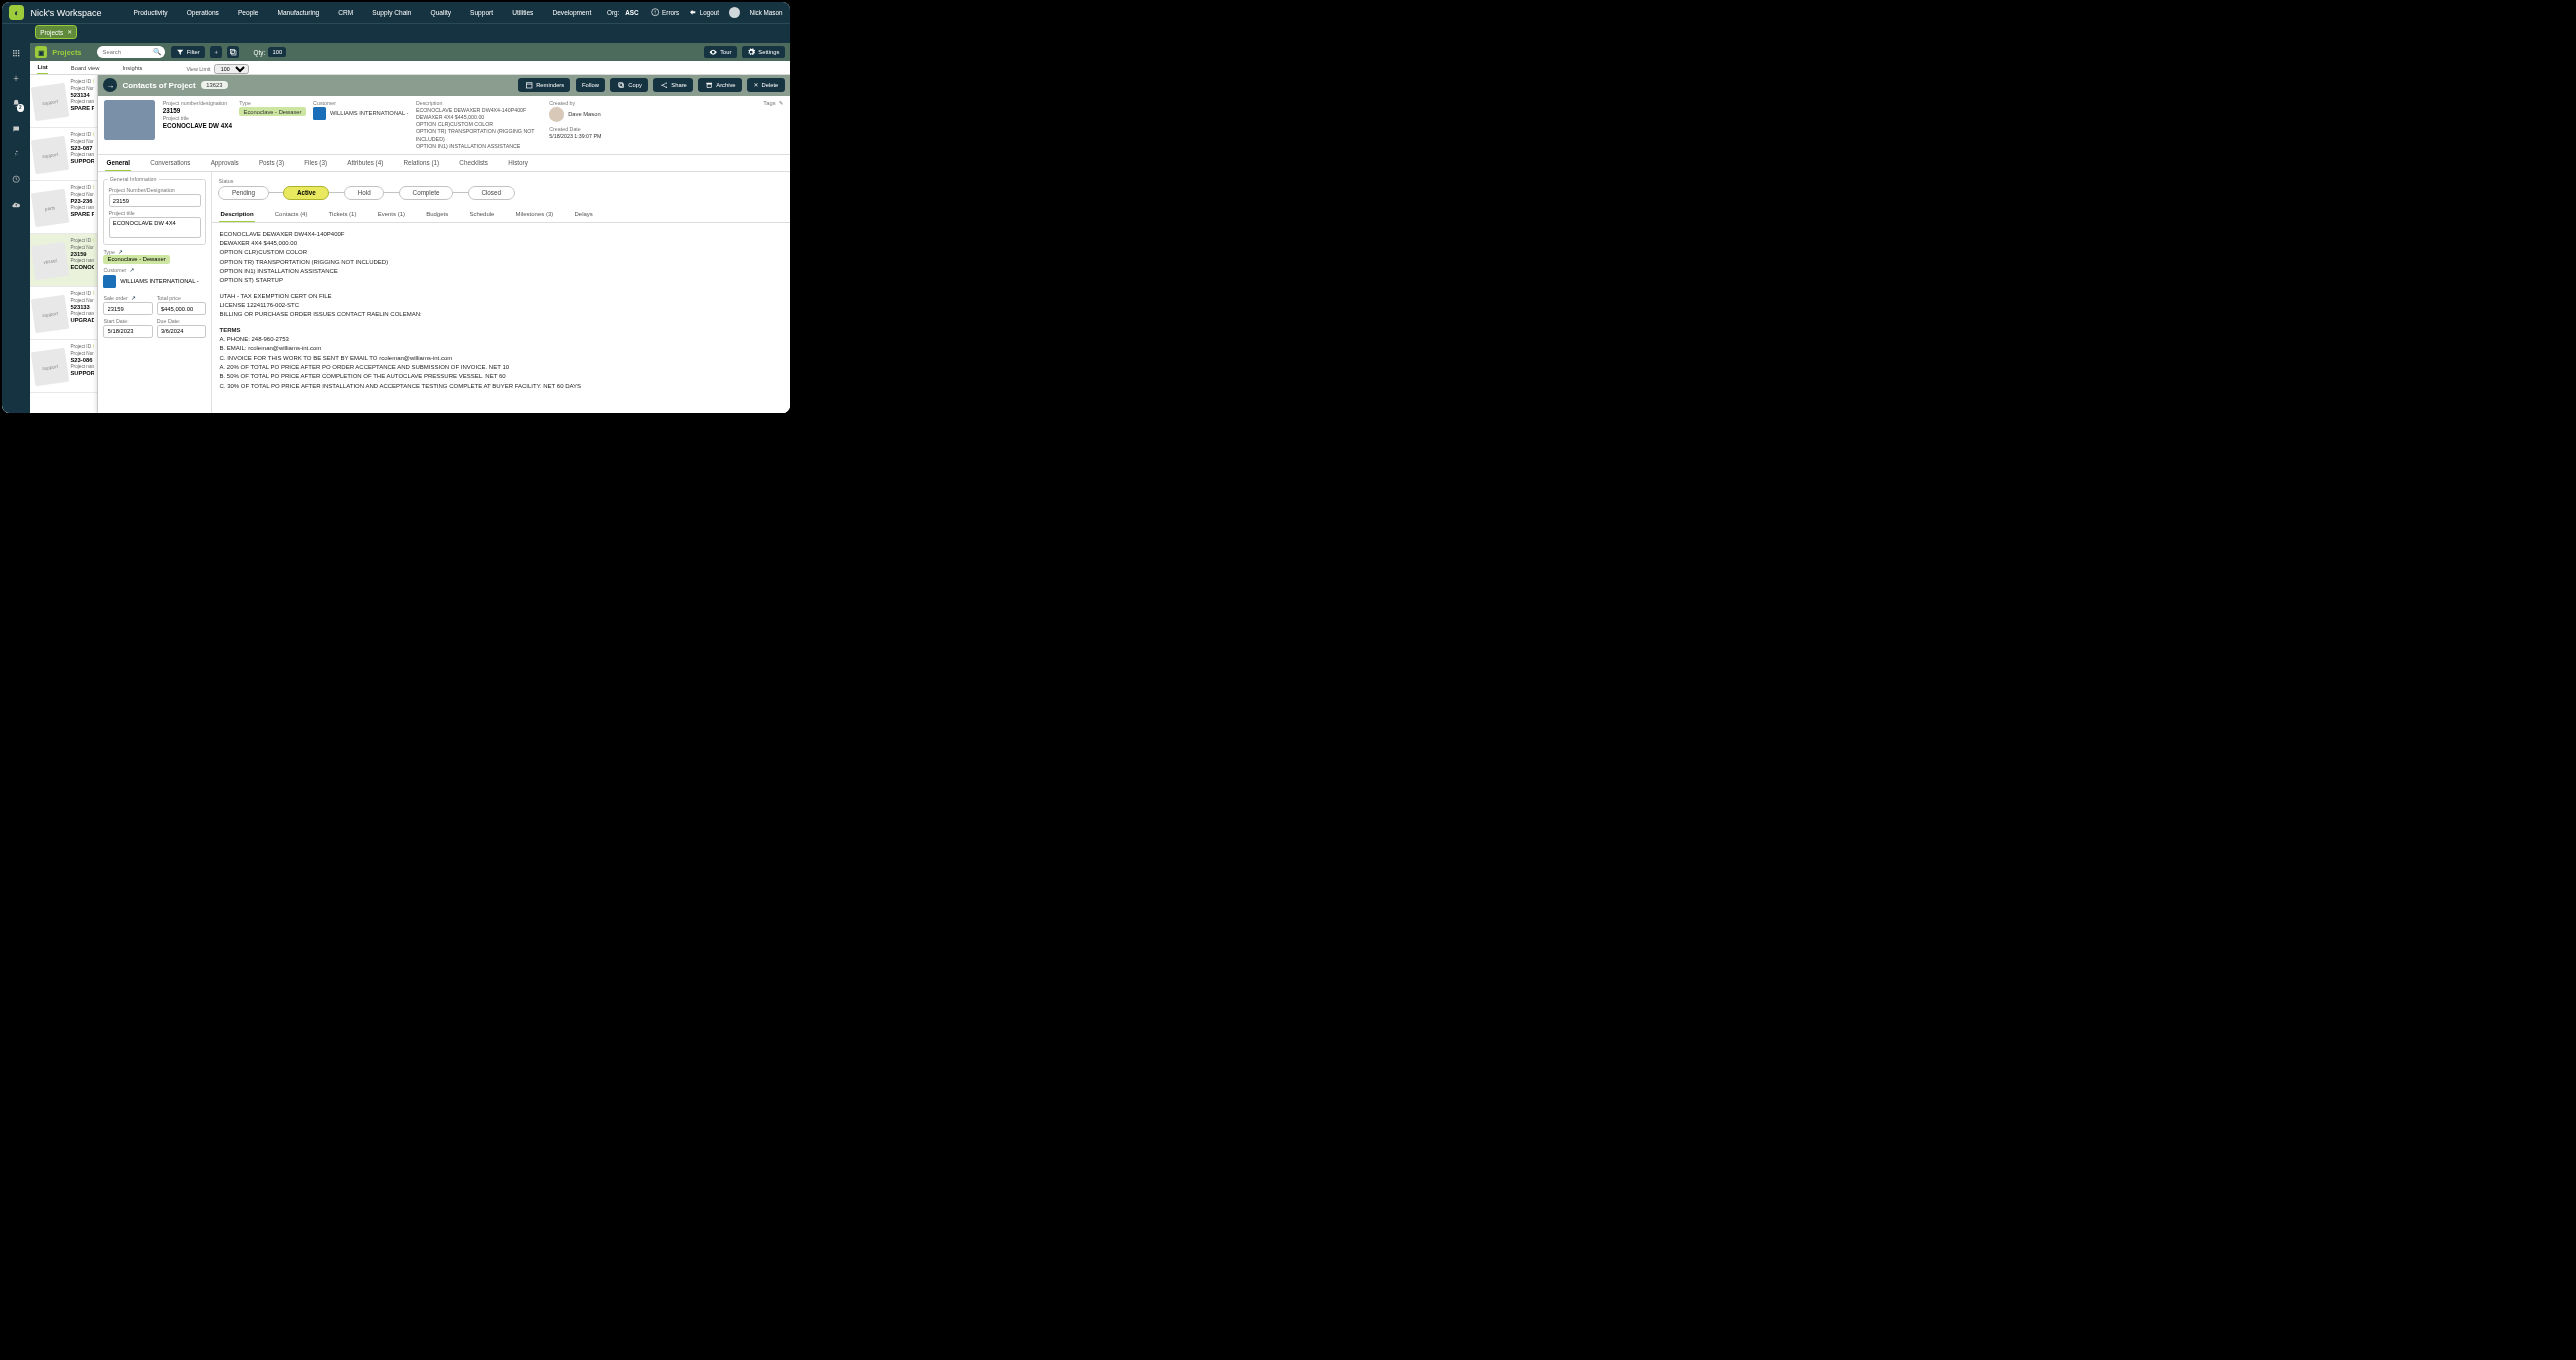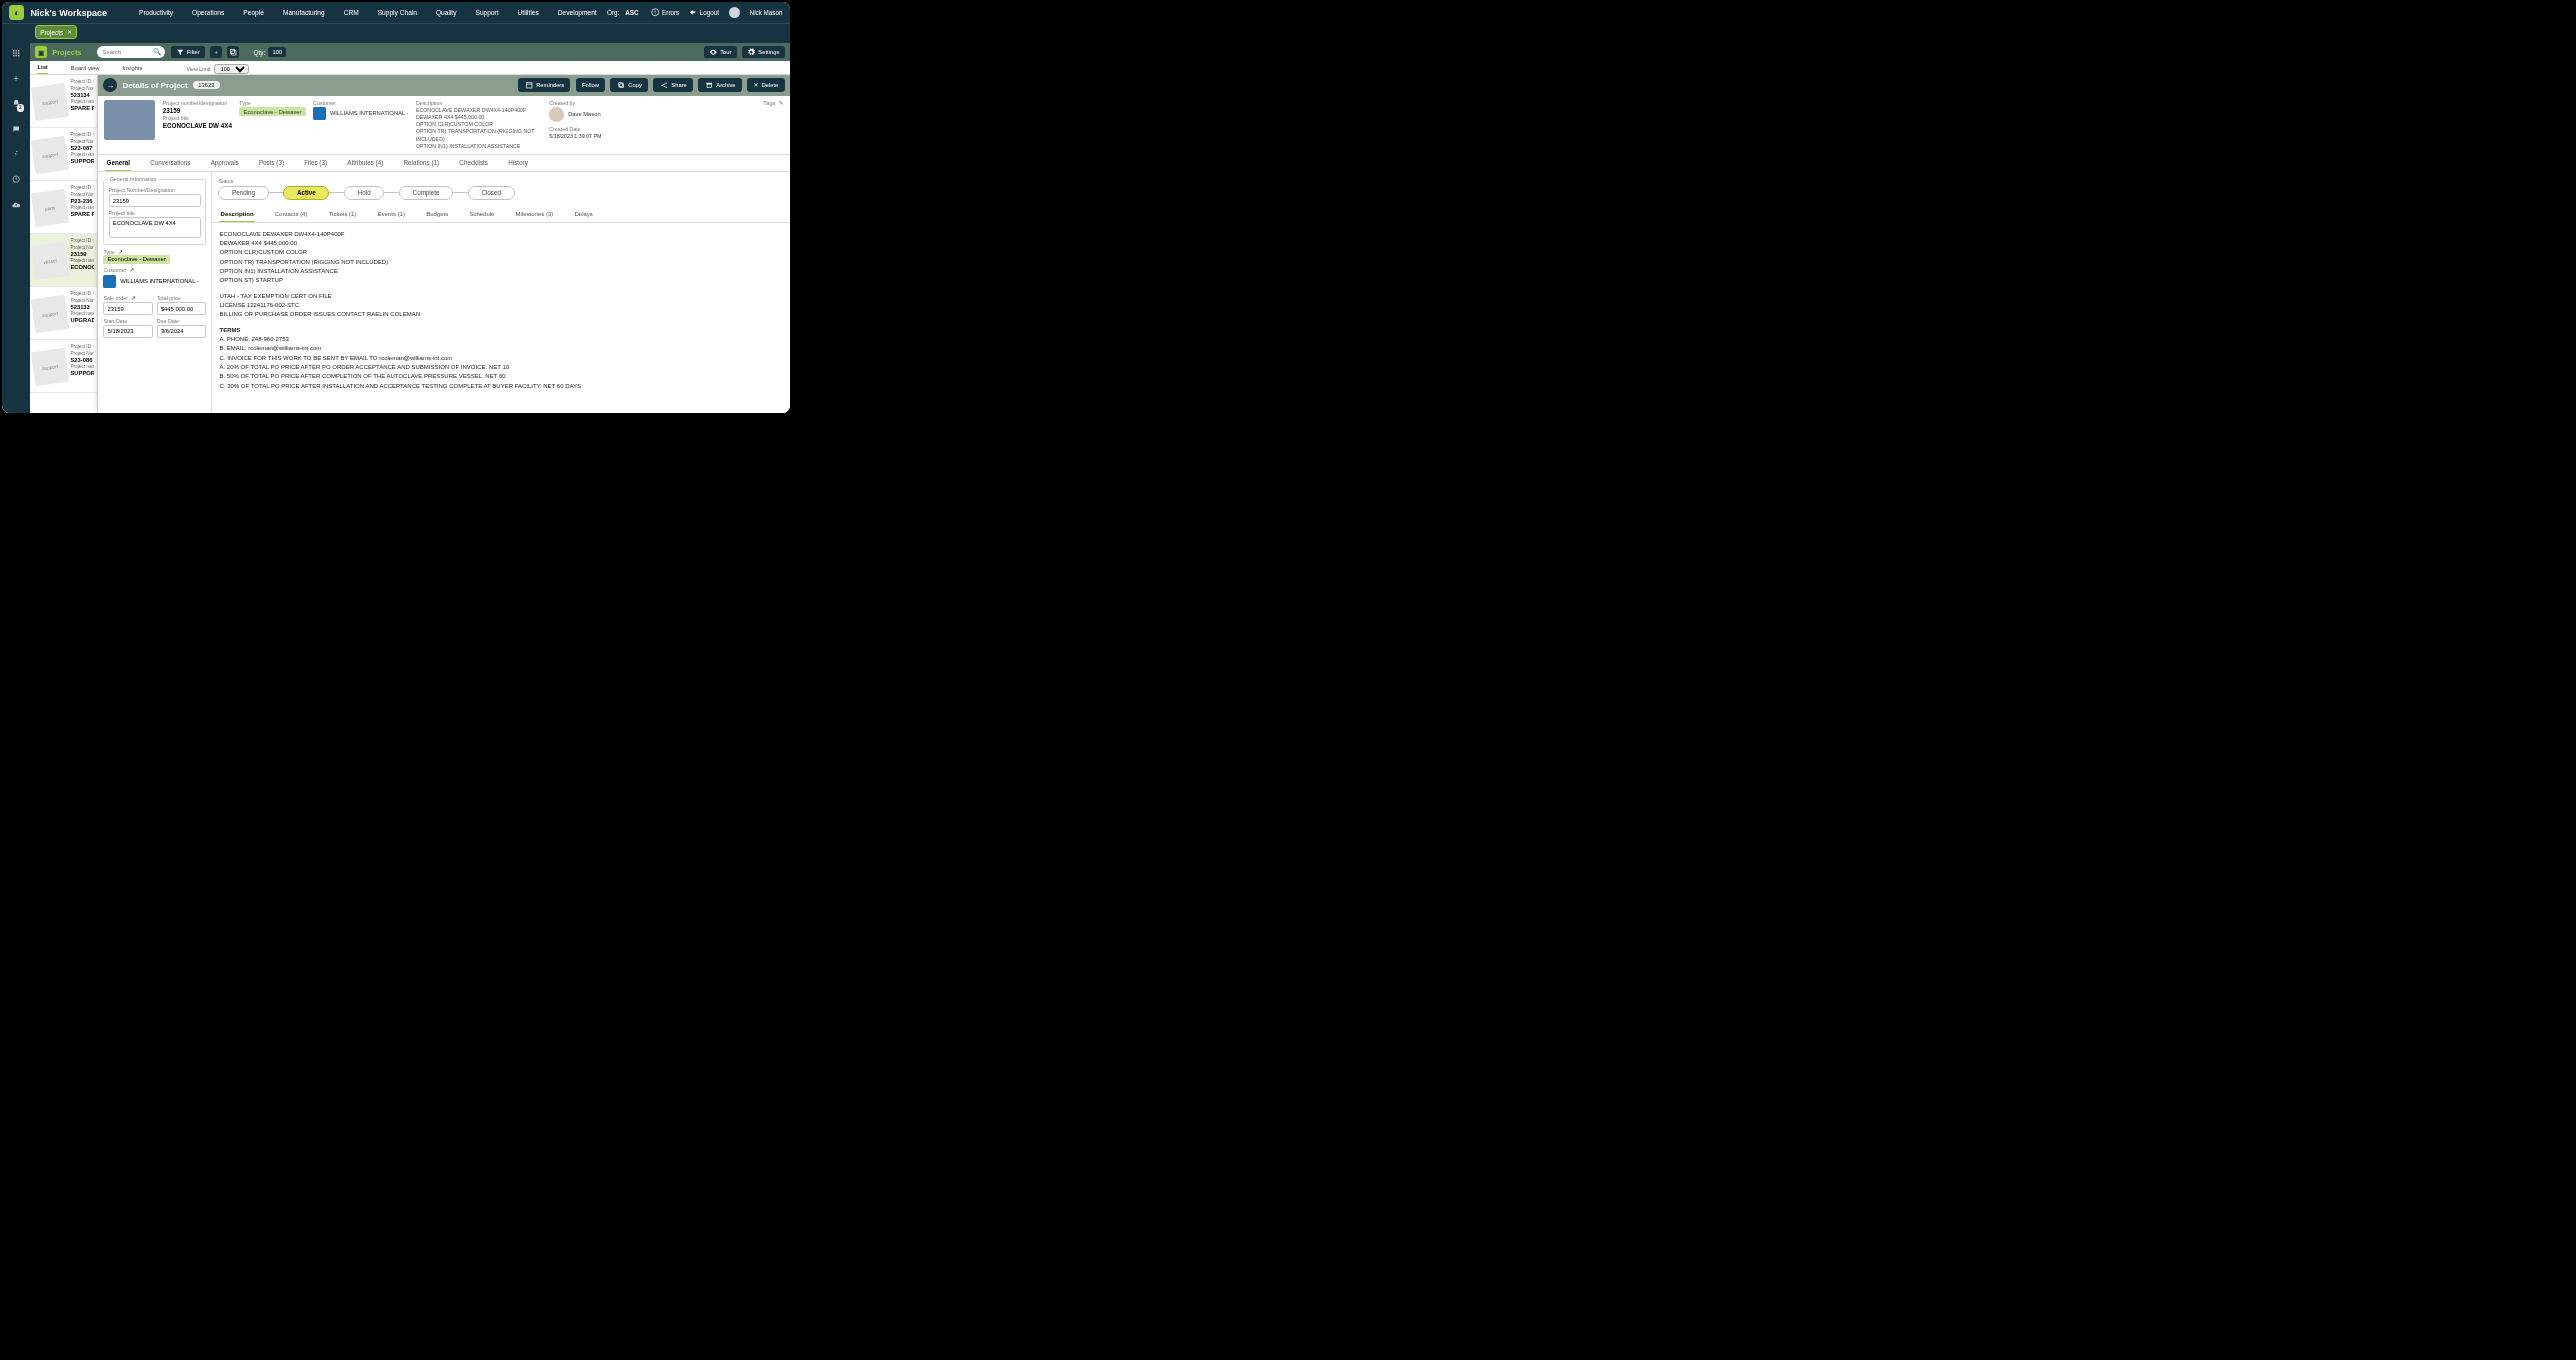--- a/index.html
+++ b/index.html
@@ -1,20 +1,20 @@
 <!DOCTYPE html>
 <html style="font-size:8.4px"><head>
 <meta charset="utf-8">
 <style>
 *{box-sizing:border-box;margin:0;padding:0;font-family:Arial,Helvetica,sans-serif}
 body{background:#000;width:792px;height:418px;position:relative}
 .app{position:absolute;top:2.1px;left:2.1px;right:2.1px;bottom:5.3px;background:#fff;border-radius:7.4px;overflow:hidden;display:flex;flex-direction:column}
 .topbar{background:#163341;color:#fff;height:22px;display:flex;align-items:center;padding:0 7.4px;font-size:6.8px;border-bottom:0.5px solid #2a4a58}
 .logo{width:14.7px;height:14.7px;border-radius:3.7px;background:#9ccc3c;margin-right:6.3px;display:flex;align-items:center;justify-content:center;font-weight:700;color:#163341;font-size:9.5px}
-.ws-title{font-weight:700;font-size:9px;margin-right:32px}
+.ws-title{font-weight:400;font-size:9px;margin-right:32px}
 .topnav{display:flex;gap:19px;flex:1}
 .topnav span{cursor:pointer;font-size:6.6px}
 .org{margin-right:12.6px;font-size:6.3px}
 .org b{margin-left:4.2px}
 .top-r{display:flex;align-items:center;gap:9.5px;font-size:6.3px}
 .top-r span{display:flex;align-items:center;gap:2.6px;cursor:pointer}
 .avatar{width:11.6px;height:11.6px;border-radius:50%;background:#d0d8dc}
 .tagrow{background:#163341;height:19px;display:flex;align-items:center;padding:0 7.4px 3.2px 33px}
 .chip{background:#5f8a3a;border:0.5px solid #9ccc3c;color:#fff;border-radius:3.2px;padding:2.1px 4.2px;font-size:6.3px;display:inline-flex;align-items:center;gap:4.2px}
 .chip .x{font-size:5.8px;cursor:pointer}
@@ -290,21 +290,21 @@
                 <div class="lbl trunc" style="margin-top:1.1px">Project Num</div>
                 <div class="bold trunc">S23-086</div>
                 <div class="lbl trunc">Project nam</div>
                 <div class="bold trunc">SUPPORT</div>
               </div>
             </div>
           </div>
         <div class="detail">
           <div class="dhead">
             <div class="dback">→</div>
-            <div class="dtitle">Details of Project</div>
+            <div class="dtitle">Contacts of Project</div>
             <div class="dchip">13623</div>
             <div class="sp"></div>
             <div class="abtn">
                 <svg viewBox="0 0 24 24">
                   <rect x="4" y="5" width="16" height="15" fill="none" stroke="currentColor" stroke-width="2"></rect>
                   <line x1="4" y1="9" x2="20" y2="9" stroke="currentColor" stroke-width="2"></line>
                 </svg>
                 <span>Reminders</span>
               </div>
             <div class="abtn">

